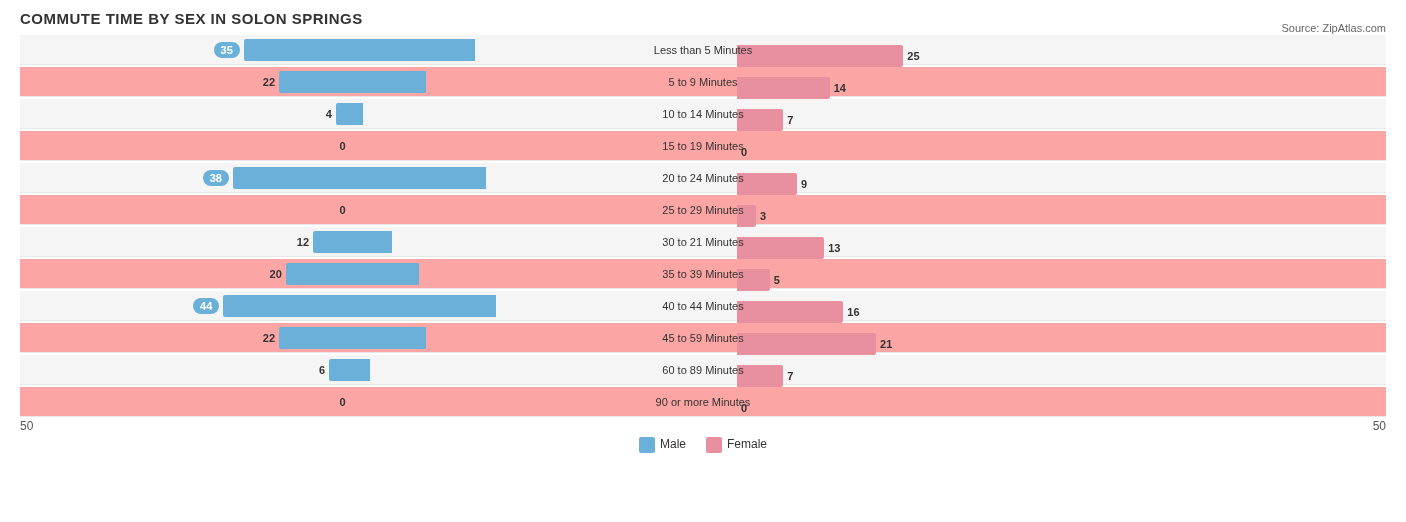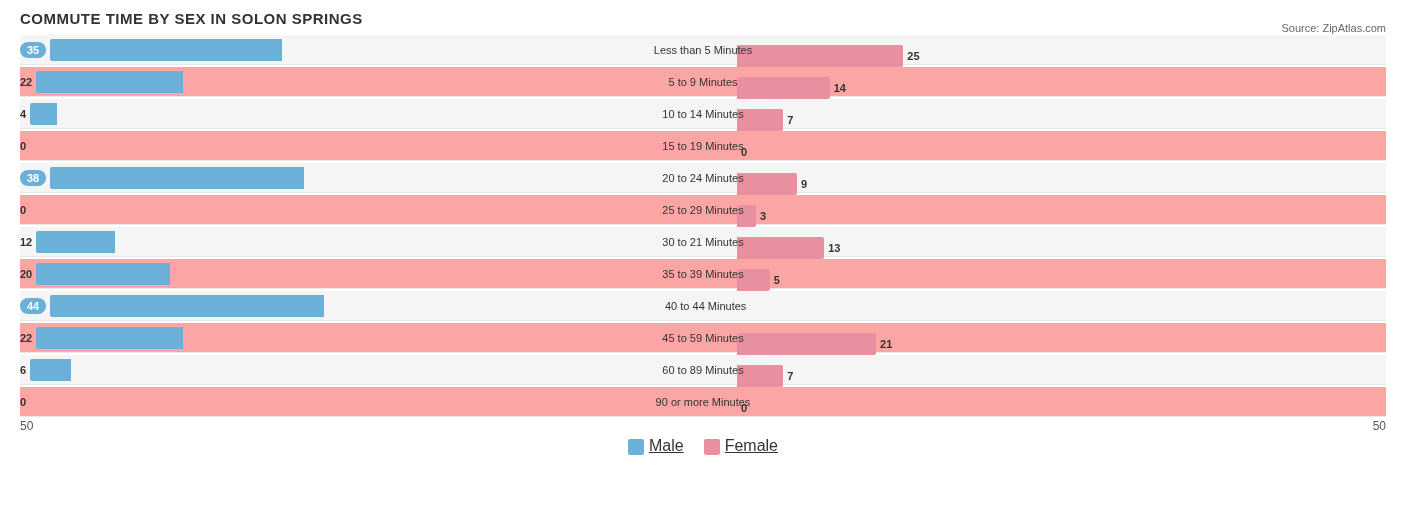--- a/index.html
+++ b/index.html
@@ -42,21 +42,21 @@
       margin-bottom: 2px;
       border-bottom: 1px solid #e8e8e8;
       background: #fca5a5;
     }
     .bar-row:nth-child(odd) {
       background: #f5f5f5;
     }
     .left-side {
       display: flex;
       align-items: center;
-      justify-content: flex-start;
+      justify-content: center;
       width: 48%;
       padding-right: 4px;
       position: relative;
     }
     .right-side {
       display: flex;
       align-items: center;
       justify-content: flex-start;
       width: 48%;
       padding-left: 4px;
@@ -120,25 +120,24 @@
     }
     .legend {
       display: flex;
       justify-content: center;
       align-items: center;
       gap: 20px;
       margin-top: 4px;
     }
     .legend-item {
       display: flex;
-      align-items: flex-end;
+      align-items: flex-start;
       gap: 5px;
-      font-size: 16px;
-      color: #333;
-      text-decoration: underline;
+      font-size: 12px;
+      color: #333;
     }
     .legend-box {
       width: 16px;
       height: 16px;
       border-radius: 2px;
     }
     .axis-labels {
       display: flex;
       justify-content: space-between;
       padding: 0 0;
@@ -251,20 +250,24 @@
         <div class="female-bar" style="width:5.04%;"></div>
         <span class="bar-value-right-outside">5</span>
       </div>
       </div>
       <div class="bar-row">
         <div class="left-side">
         <span class="badge-left">44</span>
         <div class="male-bar" style="width:42%;"></div>
       </div>
         <div class="label-center">40 to 44 Minutes</div>
+        <div class="right-side">
+        <div class="female-bar" style="width:16.38%;"></div>
+        <span class="bar-value-right-outside">16</span>
+      </div>
       </div>
       <div class="bar-row">
         <div class="left-side">
         <span class="bar-value-left-outside">22</span>
         <div class="male-bar" style="width:22.68%;"></div>
       </div>
         <div class="label-center">45 to 59 Minutes</div>
         <div class="right-side">
         <div class="female-bar" style="width:21.42%;"></div>
         <span class="bar-value-right-outside">21</span>

